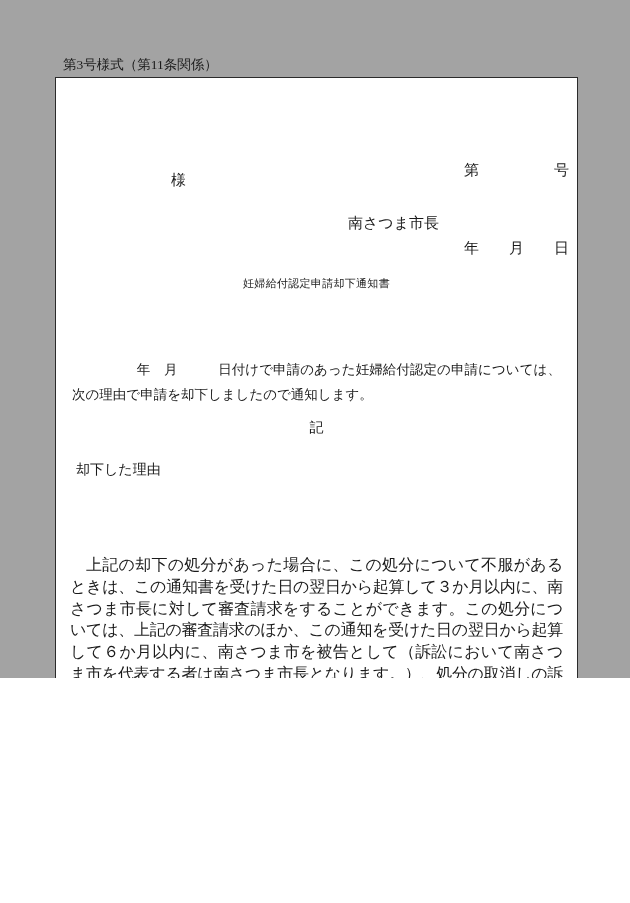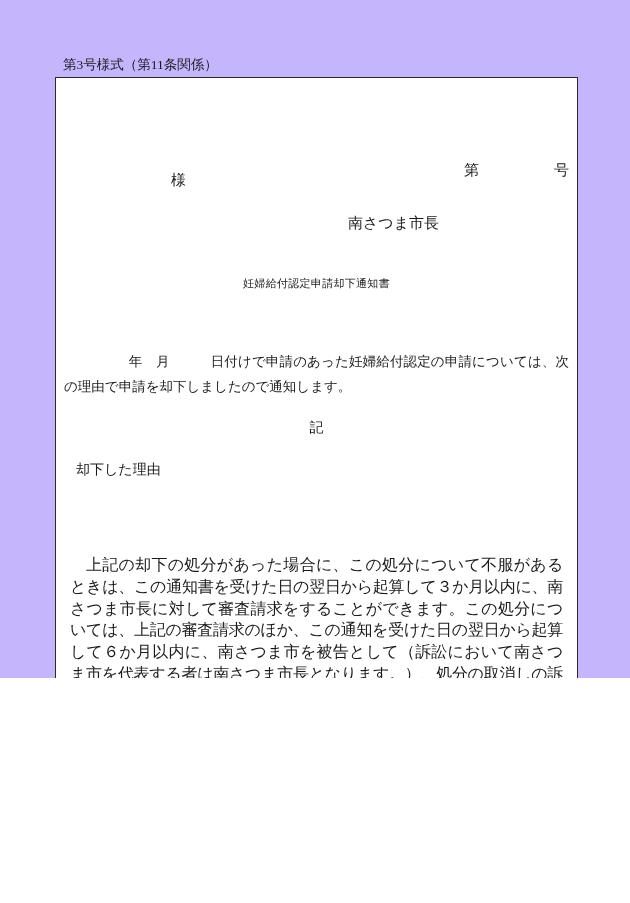--- a/index.html
+++ b/index.html
@@ -4,21 +4,21 @@
 <style>
   html, body {
     margin: 0;
     padding: 0;
     background: #ffffff;
   }
   .page {
     position: relative;
     width: 630px;
     height: 678px;
-    background: #c4b5fd;
+    background: #a3a3a3;
     font-family: "Liberation Serif", "DejaVu Serif", serif;
     color: #1a1a1a;
     overflow: hidden;
   }
   .form-label {
     position: absolute;
     left: 63px;
     top: 56px;
     font-size: 13.5px;
     line-height: 18px;
@@ -70,21 +70,21 @@
   }
   .body-par {
     position: absolute;
     left: 8px;
     right: 8px;
     top: 271px;
     font-size: 13.5px;
     line-height: 25px;
     text-align: justify;
     text-indent: 4.8em;
-    margin: 0;
+    margin: 8px;
   }
   .record-marker {
     position: absolute;
     left: 0;
     right: 0;
     top: 341px;
     text-align: center;
     font-size: 14px;
     line-height: 17px;
   }
@@ -114,20 +114,21 @@
 <body>
 
 <div class="page">
 
   <div class="form-label">第3号様式（第11条関係）</div>
 
   <div class="doc-box">
 
     <div class="docnum-block">
       <div>第　　　　　号</div>
+      <div>年　　月　　日</div>
     </div>
 
     <div class="honorific">様</div>
 
     <div class="sender">南さつま市長</div>
 
     <div class="doc-title">妊婦給付認定申請却下通知書</div>
 
     <p class="body-par">年　月　　　日付けで申請のあった妊婦給付認定の申請については、次の理由で申請を却下しましたので通知します。</p>
 

